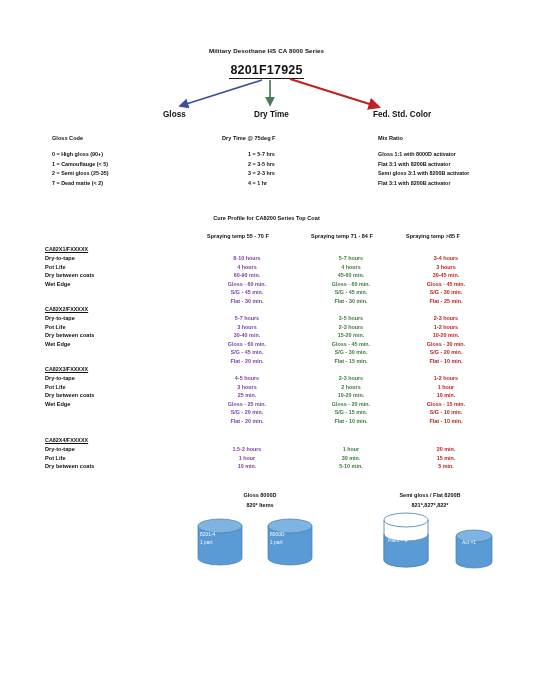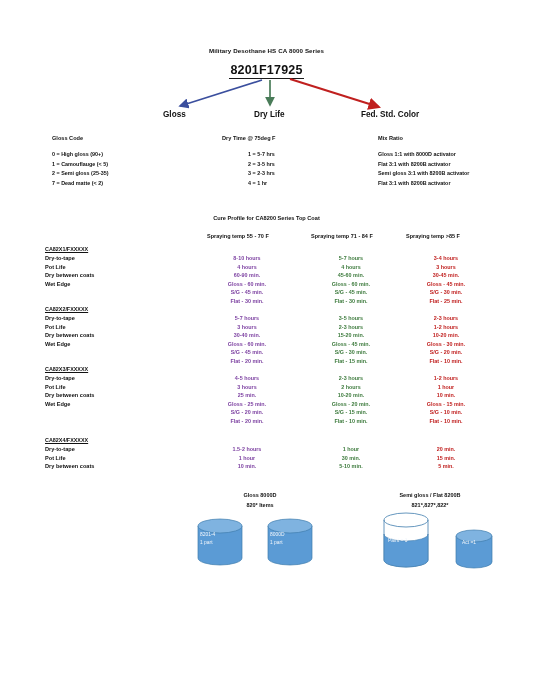--- a/index.html
+++ b/index.html
@@ -53,21 +53,21 @@
     left: 0;
   }
   .leaf {
     position: absolute;
     font-size: 8.2px;
     font-weight: bold;
     white-space: nowrap;
   }
   .leaf-gloss   { top: 110px; left: 163px; text-align: center; }
   .leaf-dry     { top: 110px; left: 254px; }
-  .leaf-color   { top: 110px; left: 361px; }
+  .leaf-color   { top: 110px; left: 373px; }
 
   
   .legend-col {
     position: absolute;
     font-size: 5.4px;
   }
   .legend-head {
     font-weight: bold;
     font-size: 5.6px;
     margin-bottom: 9px;
@@ -173,21 +173,21 @@
       <marker id="ah-red" markerWidth="6" markerHeight="6" refX="5" refY="3" orient="auto">
         <path d="M0,0 L6,3 L0,6 z" fill="#c0201f"></path>
       </marker>
     </defs>
     <line x1="262" y1="80" x2="180" y2="106" stroke="#3b4f9e" stroke-width="1.7" marker-end="url(#ah-blue)"></line>
     <line x1="270" y1="80" x2="270" y2="105" stroke="#4a7c59" stroke-width="1.7" marker-end="url(#ah-green)"></line>
     <line x1="290" y1="79" x2="379" y2="107" stroke="#c0201f" stroke-width="2.1" marker-end="url(#ah-red)"></line>
   </svg>
 
   <div class="leaf leaf-gloss">Gloss</div>
-  <div class="leaf leaf-dry">Dry Life</div>
+  <div class="leaf leaf-dry">Dry Time</div>
   <div class="leaf leaf-color">Fed. Std. Color</div>
 
   <div class="legend-col legend-gloss">
     <div class="legend-head">Gloss Code</div>
     <div class="legend-line">0 = High gloss (90+)</div>
     <div class="legend-line">1 = Camouflauge (&lt; 5)</div>
     <div class="legend-line">2 = Semi gloss (25-35)</div>
     <div class="legend-line">7 = Dead matte (&lt; 2)</div>
   </div>
 

